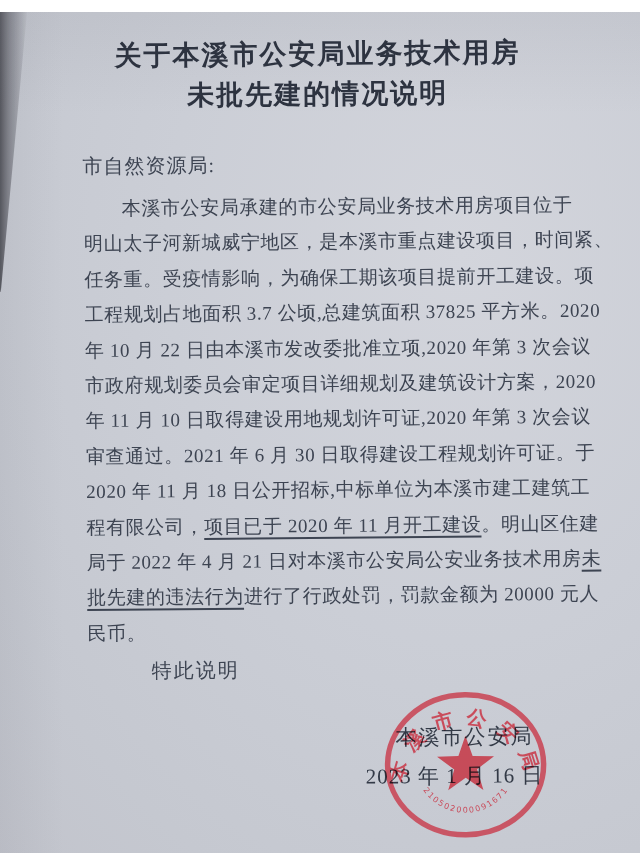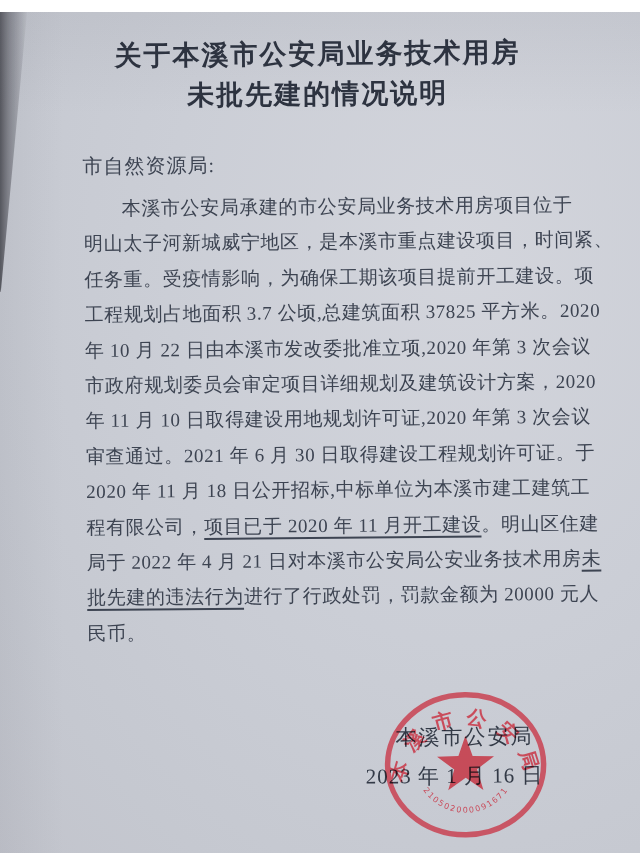--- a/index.html
+++ b/index.html
@@ -101,20 +101,21 @@
       <div class="line"><span>市政府规划委员会审定项目详细规划及建筑设计方案，2020</span></div>
       <div class="line"><span>年 11 月 10 日取得建设用地规划许可证,2020 年第 3 次会议</span></div>
       <div class="line"><span>审查通过。2021 年 6 月 30 日取得建设工程规划许可证。于</span></div>
       <div class="line"><span>2020 年 11 月 18 日公开招标,中标单位为本溪市建工建筑工</span></div>
       <div class="line"><span>程有限公司，</span><span class="u">项目已于 2020 年 11 月开工建设</span><span>。明山区住建</span></div>
       <div class="line"><span>局于 2022 年 4 月 21 日对本溪市公安局公安业务技术用房</span><span class="u">未</span></div>
       <div class="line"><span class="u">批先建的违法行为</span><span>进行了行政处罚，罚款金额为 20000 元人</span></div>
       <div class="line"><span>民币。</span></div>
     </div>
 
+    <div class="closing">特此说明</div>
 
     <div class="signer">本溪市公安局</div>
     <div class="date">2023 年 1 月 16 日</div>
 
     <div class="seal">
       <svg viewBox="0 0 172 152" xmlns="http://www.w3.org/2000/svg">
         <defs>
           <path id="sealArc" d="M 27 110 A 61 61 0 1 1 145 110" fill="none"></path>
           <path id="sealCode" d="M 40 93 A 51 51 0 0 0 132 93" fill="none"></path>
         </defs>

